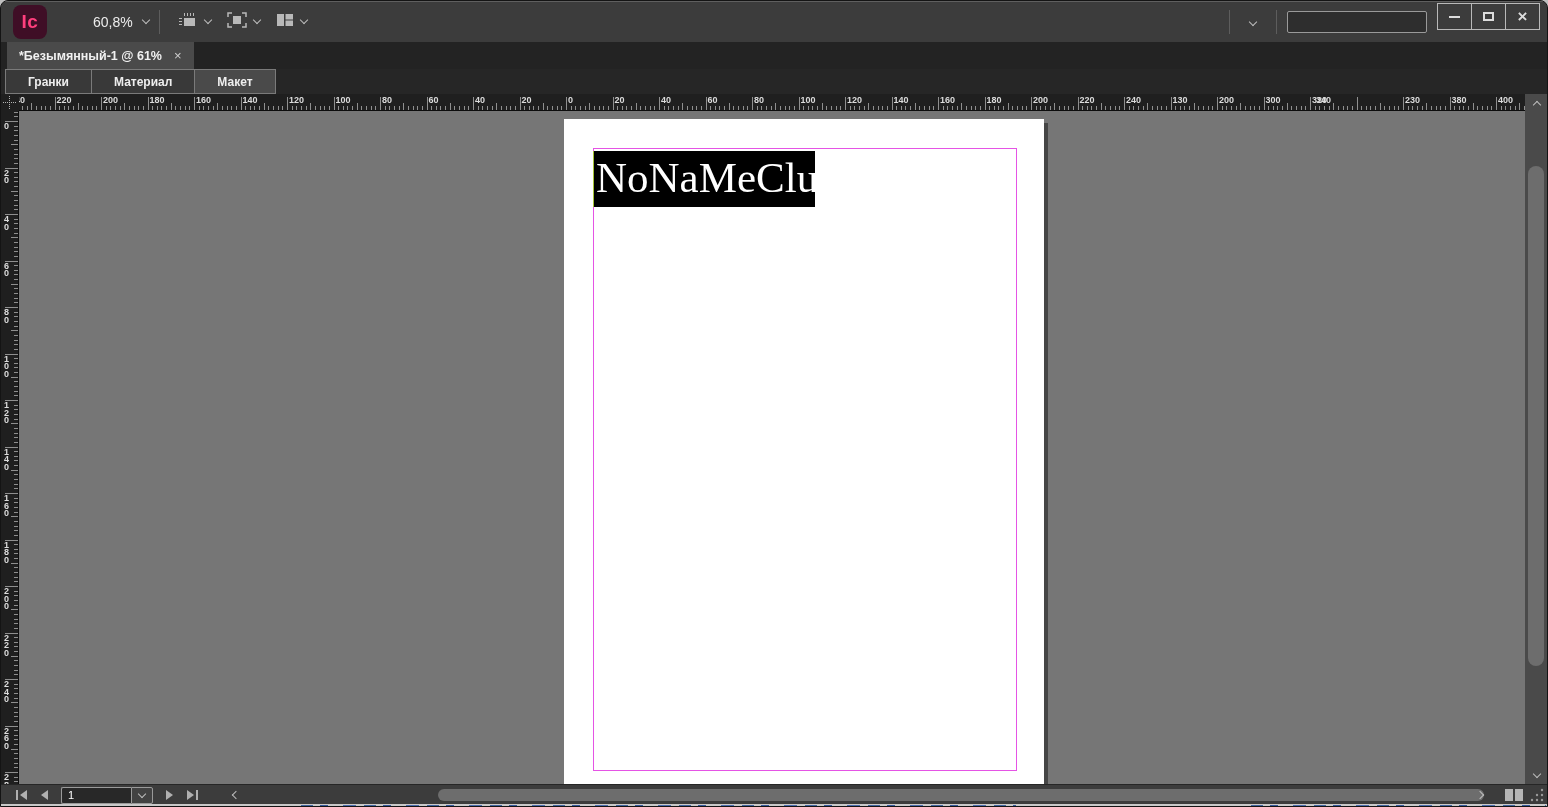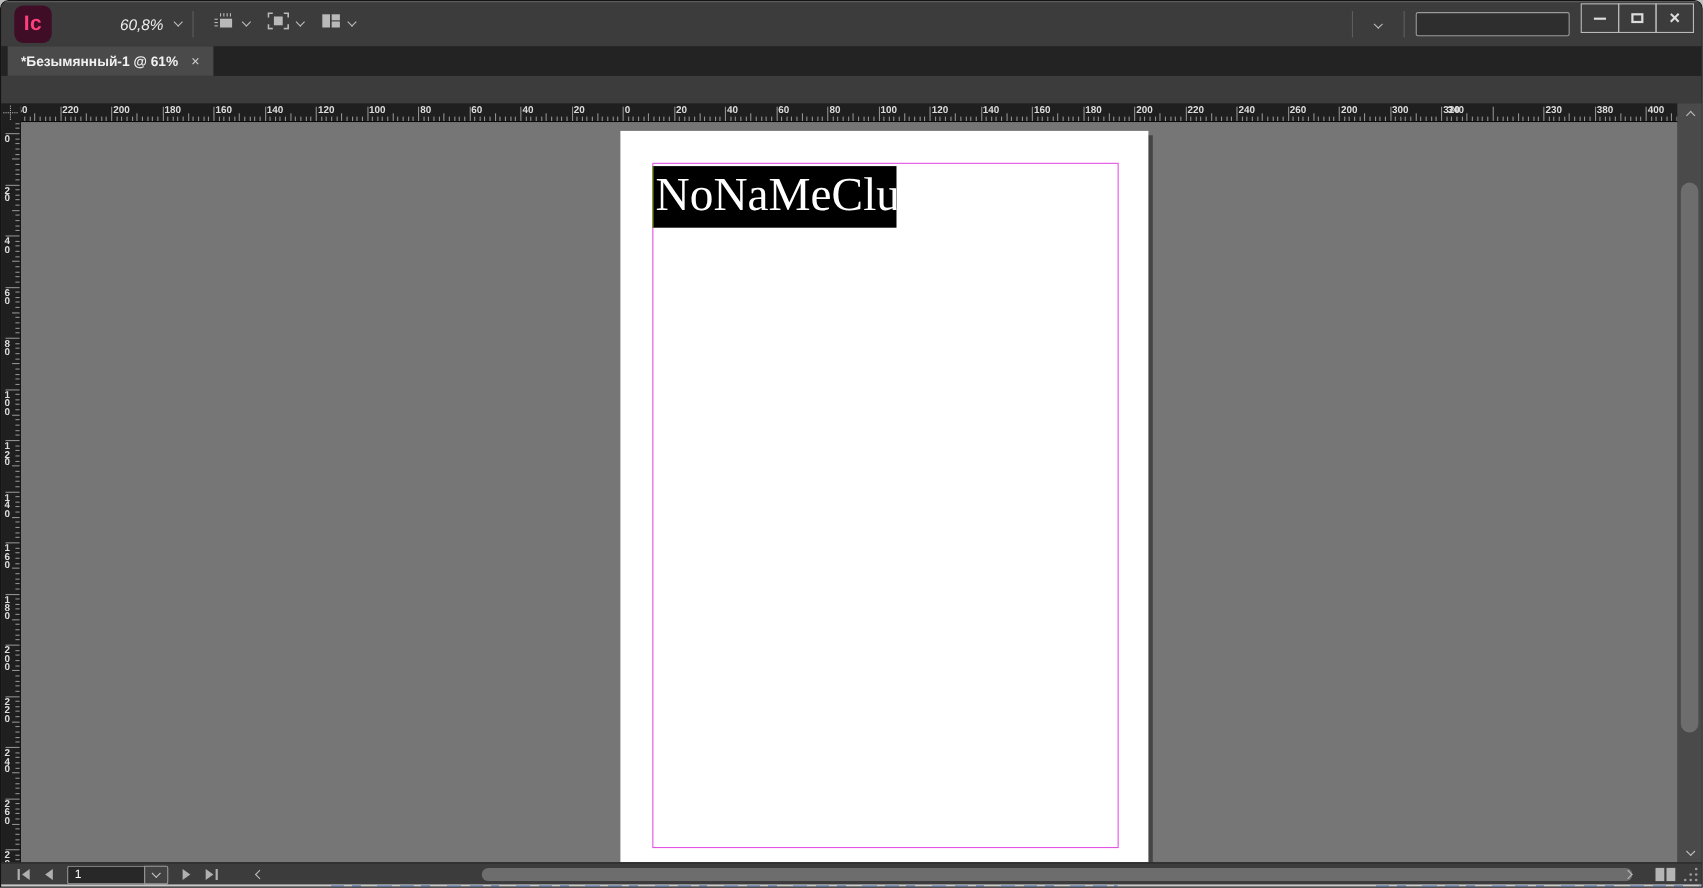--- a/index.html
+++ b/index.html
@@ -9,21 +9,21 @@
             border-radius:8px 8px 0 0; border:1px solid #141414; overflow:hidden; }
 
   
   .titlebar { position:absolute; left:0; top:0; width:100%; height:40px; background:#3c3c3c;
               border-top:1px solid #5f5f5f; display:flex; align-items:center; }
   .app-icon { width:34px; height:34px; margin:0 14px 0 12px; border-radius:8px;
               display:flex; align-items:center; justify-content:center;
               font-weight:bold; font-size:19px; letter-spacing:0.5px; }
   .menu-bar { display:flex; align-items:center; height:100%; }
   .menu-item { padding:0 8px; font-size:13.5px; color:#e4e4e4; height:100%; display:flex; align-items:center; cursor:default; }
-  .zoom-box { margin-left:44px; display:flex; align-items:center; color:#ececec; font-size:14px;font-style:italic; }
+  .zoom-box { margin-left:28px; display:flex; align-items:center; color:#ececec; font-size:14px; }
   .zoom-box .val { padding:0 10px 0 4px; }
   .tb-sep { width:1px; height:24px; background:#5d5d5d; margin:0 10px; }
   .tb-btn { display:flex; align-items:center; gap:7px; padding:0 8px; height:30px; }
 
   .chev { display:inline-block; width:6px; height:6px;
           border-right:1.5px solid #bdbdbd; border-bottom:1.5px solid #bdbdbd; }
   .chev.down  { transform:rotate(45deg); margin-top:-3px; }
   .chev.up    { transform:rotate(-135deg); margin-top:3px; }
   .chev.left  { transform:rotate(135deg); }
   .chev.right { transform:rotate(-45deg); }
@@ -177,20 +177,25 @@
     </div>
   </div>
 
   <div class="tabrow">
     <div class="doc-tab">
       <span>*Безымянный-1 @ 61%</span>
       <span class="close">×</span>
     </div>
   </div>
 
+  <div class="viewtabs" id="view-tabs">
+      <div class="view-tab">Гранки</div>
+      <div class="view-tab">Материал</div>
+      <div class="view-tab active">Макет</div>
+    </div>
 
   <div class="ruler-corner">
     <div class="cx-h"></div>
     <div class="cx-v"></div>
   </div>
   <div class="hruler" id="hruler">
       <div class="lbl" style="left: -9px;">240</div>
       <div class="t" style="left: 2.95px; height: 4px;"></div>
       <div class="t" style="left: 7.6px; height: 4px;"></div>
       <div class="t" style="left: 12.25px; height: 7px;"></div>
@@ -456,21 +461,21 @@
       <div class="t" style="left: 1109.65px; height: 4px;"></div>
       <div class="t" style="left: 1114.3px; height: 4px;"></div>
       <div class="t" style="left: 1118.95px; height: 4px;"></div>
       <div class="t" style="left: 1123.6px; height: 4px;"></div>
       <div class="t" style="left: 1128.25px; height: 7px;"></div>
       <div class="t" style="left: 1132.9px; height: 4px;"></div>
       <div class="t" style="left: 1137.55px; height: 4px;"></div>
       <div class="t" style="left: 1142.2px; height: 4px;"></div>
       <div class="t" style="left: 1146.85px; height: 4px;"></div>
       <div class="t" style="left: 1151.5px; height: 13px;"></div>
-      <div class="lbl" style="left: 1153.5px;">260</div>
+      <div class="lbl" style="left: 1153.5px;">130</div>
       <div class="t" style="left: 1156.15px; height: 4px;"></div>
       <div class="t" style="left: 1160.8px; height: 4px;"></div>
       <div class="t" style="left: 1165.45px; height: 4px;"></div>
       <div class="t" style="left: 1170.1px; height: 4px;"></div>
       <div class="t" style="left: 1174.75px; height: 7px;"></div>
       <div class="t" style="left: 1179.4px; height: 4px;"></div>
       <div class="t" style="left: 1184.05px; height: 4px;"></div>
       <div class="t" style="left: 1188.7px; height: 4px;"></div>
       <div class="t" style="left: 1193.35px; height: 4px;"></div>
       <div class="t" style="left: 1198px; height: 13px;"></div>

